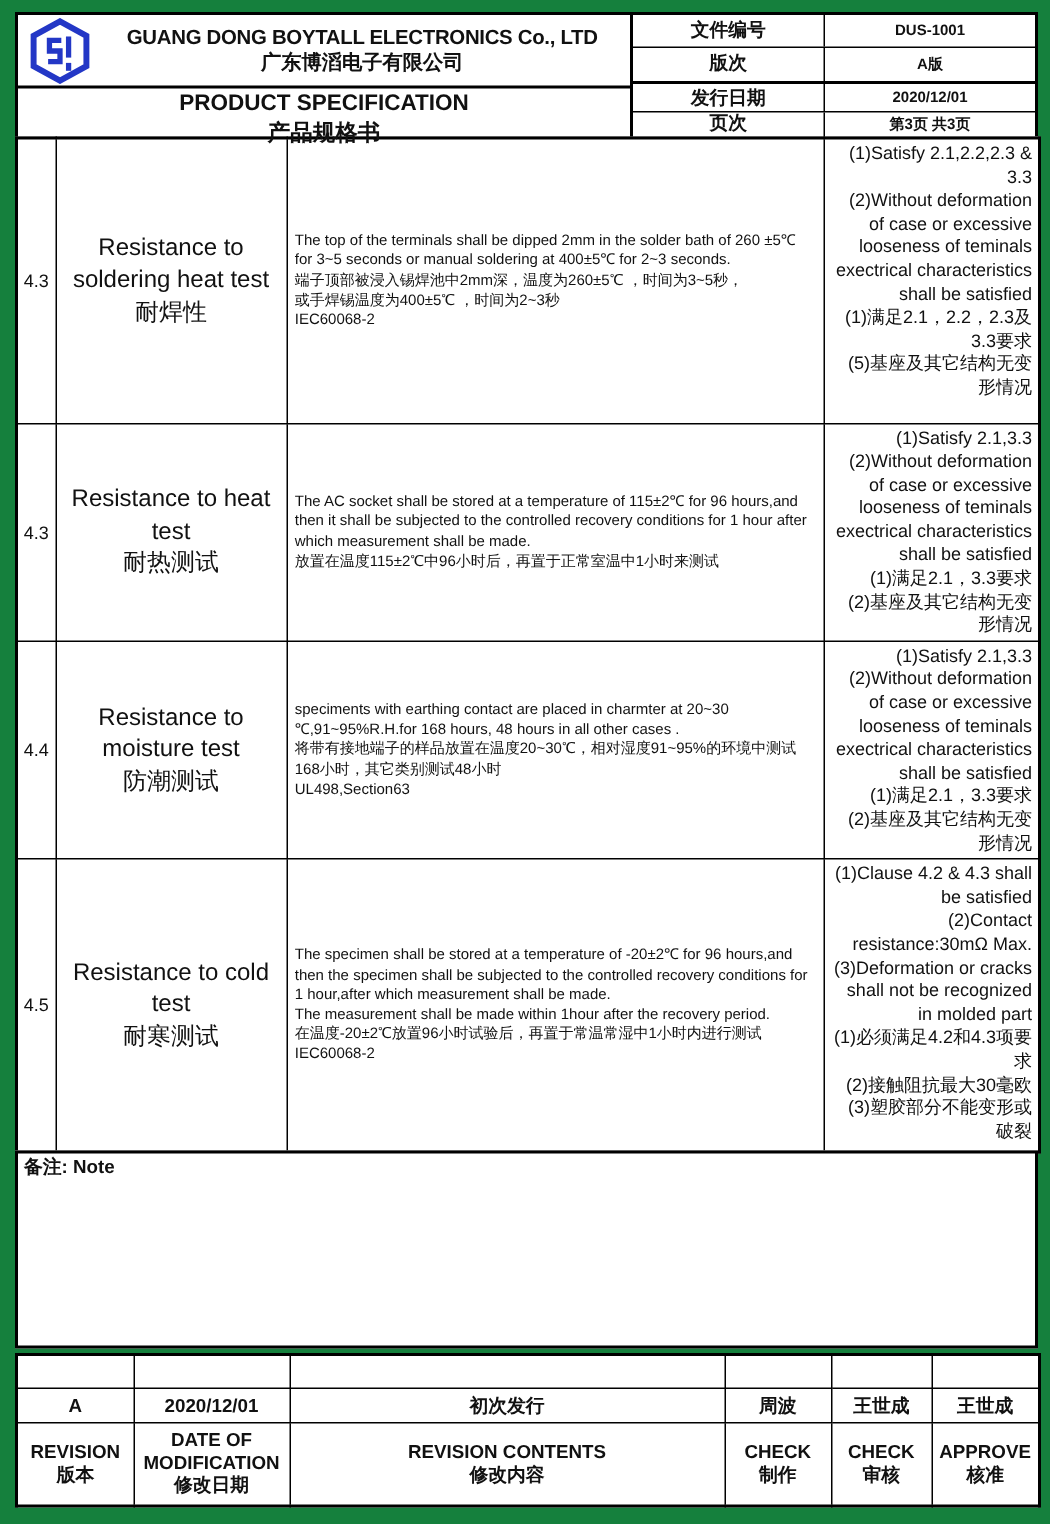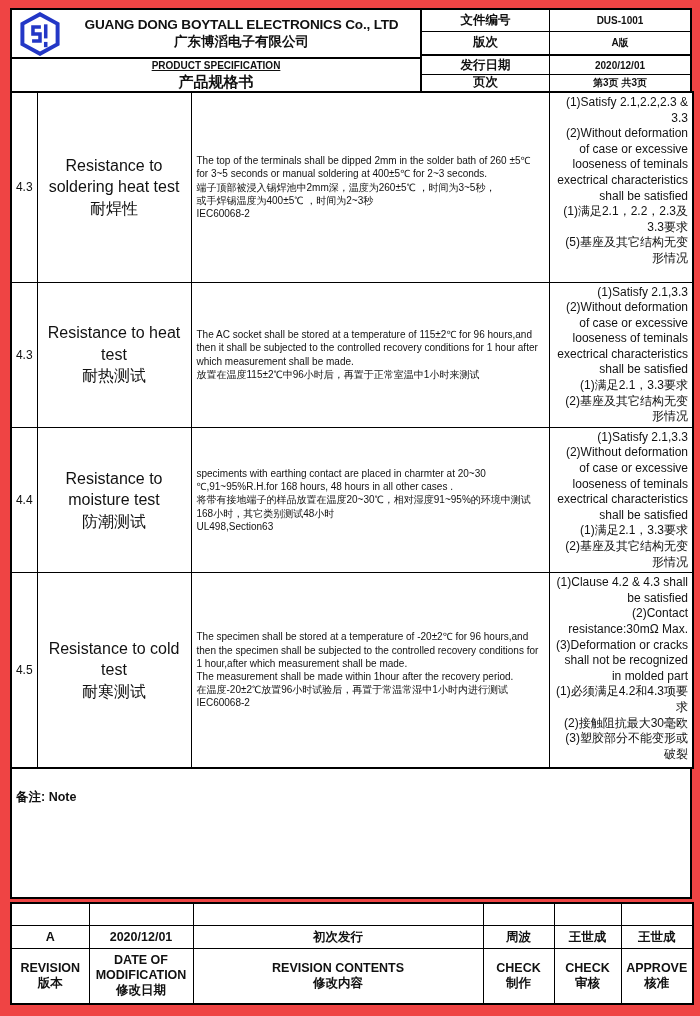--- a/index.html
+++ b/index.html
@@ -6,57 +6,57 @@
   html, body { background: #fff; }
   body {
     width: 700px; height: 1016px;
     font-family: "Liberation Sans", sans-serif;
     color: #111;
     position: relative;
   }
   .page {
     position: absolute; left: 0; top: 0;
     width: 700px; height: 1016px;
-    background: #ef4444;
+    background: #15803d;
   }
   .content {
     position: absolute; left: 10px; top: 8px; width: 682px;
   }
 
   
   .header { display: flex; border: 2px solid #000; height: 85px; background: #fff; }
   .header-left { width: 410px; border-right: 2px solid #000; display: flex; flex-direction: column; }
   .company-row { height: 49px; border-bottom: 2px solid #000; display: flex; align-items: center; padding: 2px 4px 2px 6px; gap: 5px; }
   .logo-wrap { width: 44px; height: 44px; flex: 0 0 auto; display: flex; align-items: center; justify-content: center; }
   .company-names { flex: 1; text-align: center; font-weight: bold; line-height: 1.25; }
   .company-en { font-size: 13.6px; letter-spacing: -0.2px; }
   .company-cn { font-size: 13.5px; }
   .title-row { flex: 1; display: flex; flex-direction: column; justify-content: center; text-align: center; font-weight: bold; line-height: 1.3; }
-  .title-en { font-size: 10px; text-decoration: underline; }
+  .title-en { font-size: 15px; }
   .title-cn { font-size: 15px; }
   .header-right { flex: 1; display: flex; flex-direction: column; border-radius: 27px; }
   .meta-row { display: flex; border-bottom: 1px solid #000; }
   .meta-row.mr1 { height: 23px; }
   .meta-row.mr2 { height: 26px; border-bottom-width: 2px; }
   .meta-row.mr3 { height: 20px; }
   .meta-row.mr4 { height: 16px; border-bottom: none; flex: 1; }
   .meta-label { width: 128px; border-right: 1px solid #000; display: flex; align-items: center; justify-content: center; font-weight: bold; font-size: 12.5px; }
   .meta-value { flex: 1; display: flex; align-items: center; justify-content: center; font-weight: bold; font-size: 10px; }
 
   
   table.spec { border-collapse: collapse; width: 682px; table-layout: fixed; margin-top: -2px; background: #fff; }
   table.spec, table.spec td { border: 1px solid #000; }
   table.spec { border-width: 2px; }
   td.no { text-align: center; font-size: 12px; vertical-align: middle; margin-left: 18px; }
   td.item { text-align: center; font-size: 16px; vertical-align: middle; white-space: pre-line; line-height: 1.35; padding: 2px; }
   td.method { font-size: 10px; vertical-align: middle; white-space: pre-line; line-height: 1.32; padding: 4px 5px; }
   td.criteria { font-size: 12px; vertical-align: top; white-space: pre-line; line-height: 1.3; padding: 2px 4px; text-align: right; }
 
   
-  .note-box { border: 2px solid #000; height: 132px; margin-top: -2px; padding: 18px 4px; background: #fff; }
+  .note-box { border: 2px solid #000; height: 132px; margin-top: -2px; padding: 0 4px; background: #fff; }
   .note-label { font-weight: bold; font-size: 12.5px; }
 
   
   table.rev { border-collapse: collapse; width: 682px; table-layout: fixed; margin-top: 3px; background: #fff; }
   table.rev, table.rev td { border: 1px solid #000; }
   table.rev { border-width: 2px; }
   table.rev td { text-align: center; vertical-align: middle; font-size: 12.5px; }
   tr.rev-empty td { height: 23px; }
   tr.rev-entry td { height: 23px; font-weight: bold; }
   tr.rev-head td { height: 55px; font-weight: bold; line-height: 1.2; }

